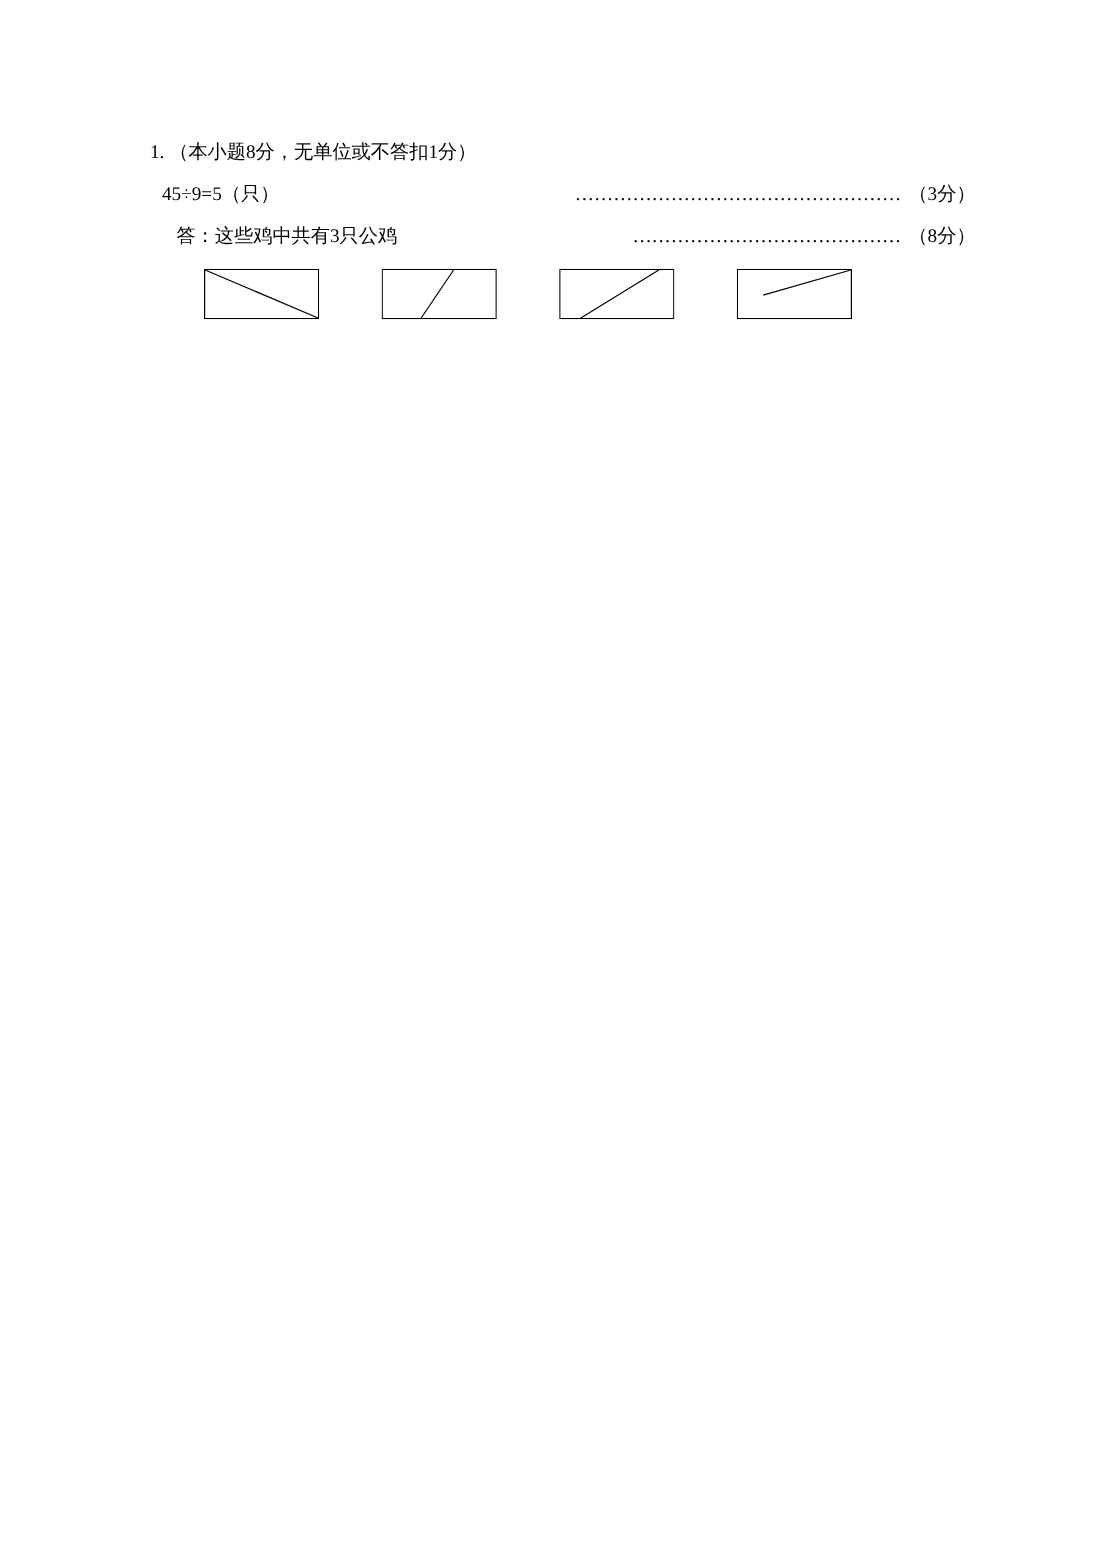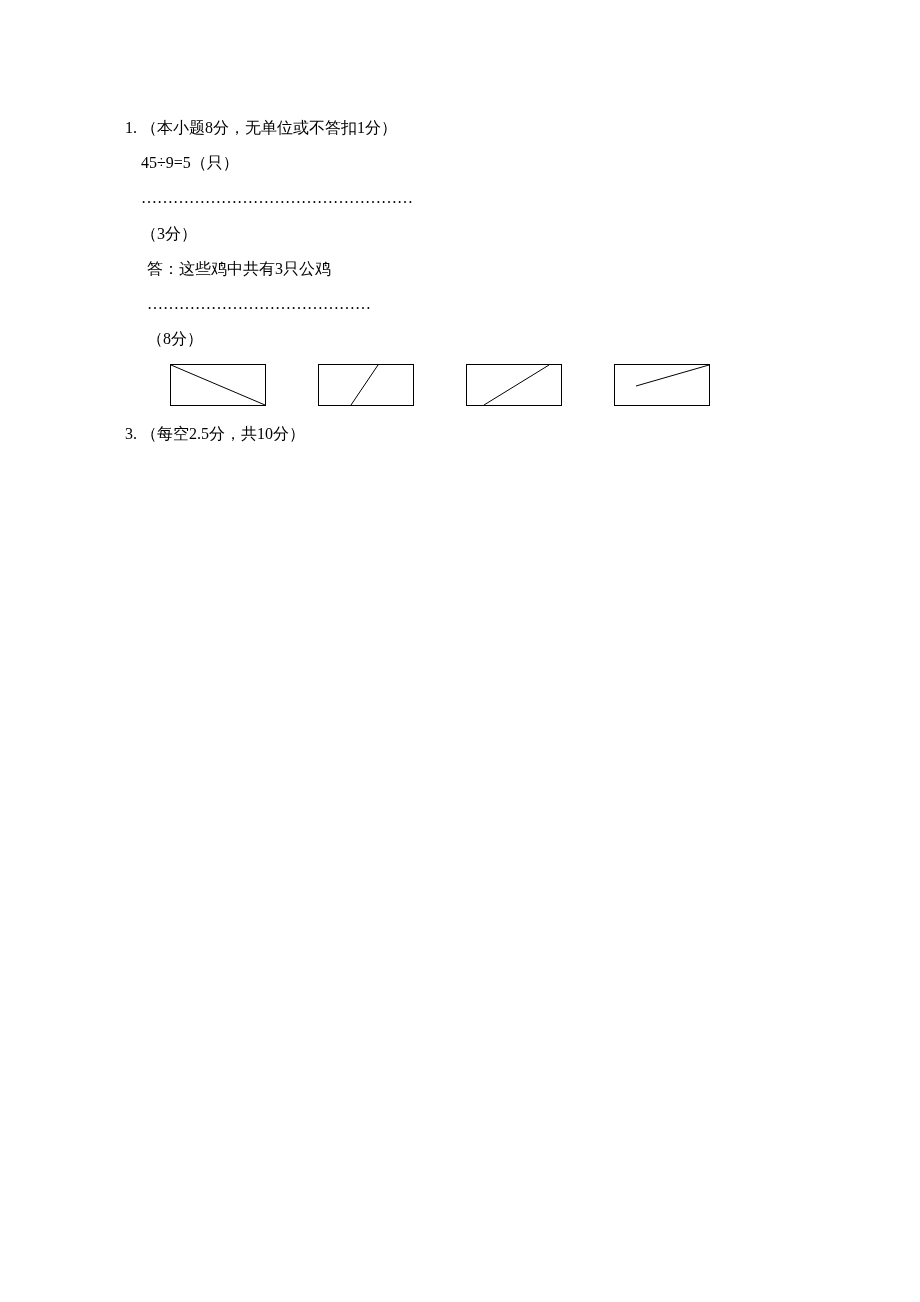--- a/index.html
+++ b/index.html
@@ -12,21 +12,20 @@
       width: 920px;
     }
     .content {
       padding: 110px 107px 0 125px;
     }
     .line {
       display: flex;
       align-items: baseline;
       line-height: 2.2;
       white-space: nowrap;
-      flex-direction: column;
     }
     .lbl {
       display: inline-block;
     }
     .eq {
       display: inline-block;
       margin-left: 12px;
     }
     .dots {
       flex: 1 1 auto;
@@ -107,18 +106,14 @@
       </svg>
     </div>
     <div class="fig">
       <svg width="96" height="42" viewBox="0 0 96 42">
         <rect x="0.5" y="0.5" width="95" height="41" fill="none" stroke="#000" stroke-width="1"></rect>
         <line x1="22" y1="22" x2="95" y2="1" stroke="#000" stroke-width="1"></line>
       </svg>
     </div>
   </div>
 
-  <div class="q-line">
-    <span class="lbl">3.</span>
-    <span>（每空2.5分，共10分）</span>
-  </div>
 
 </div>
 
 </body></html>

